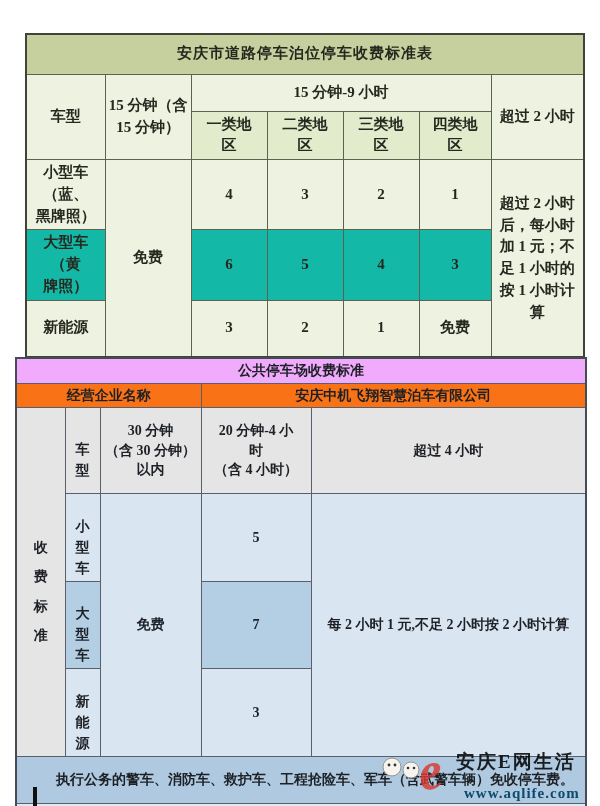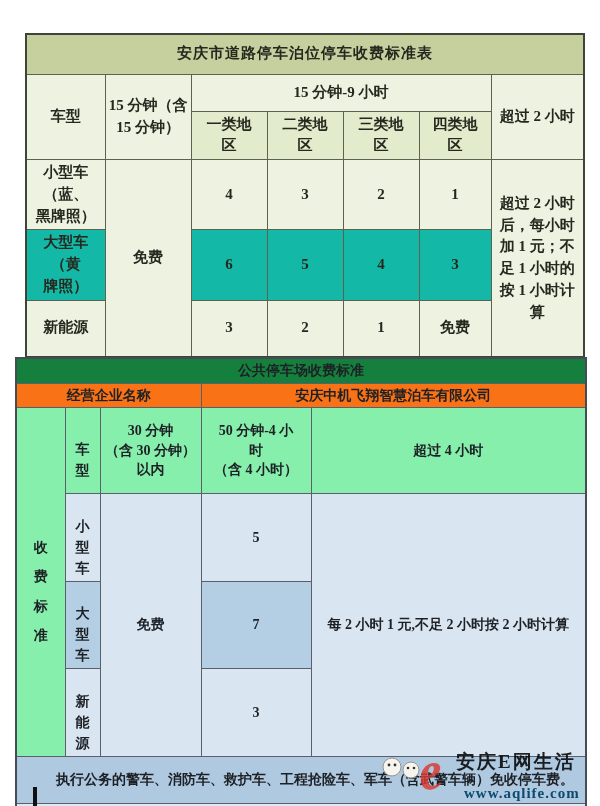--- a/index.html
+++ b/index.html
@@ -19,23 +19,23 @@
   #table1 td{border:1px solid #5c6150;font-size:15px;line-height:1.45;color:#26281f;}
   .t1-title{background:#c6cf9e;font-size:17px;letter-spacing:1px;}
   .t1-light{background:#eef2e0;}
   .t1-sub{background:#e2ebcb;}
   .t1-dark{background:#14b8a6;}
   .t1-note{padding:2px 5px;}
 
   
   #table2{left:15px;top:357px;width:570px;border:2px solid #464c55;}
   #table2 td{border:1px solid #59606b;font-size:14px;line-height:1.4;color:#1d2025;}
-  .t2-title{background:#15803d;margin-top:36px;}
+  .t2-title{background:#f0abfc;margin-top:36px;}
   .t2-lightrow{background:#f97316;}
-  .t2-head{background:#86efac;}
+  .t2-head{background:#e5e5e5;}
   .t2-cell{background:#d9e6f2;font-size:15px;}
   .t2-dark{background:#b4cee4;font-size:15px;}
   .t2-note{background:#afc9e0;text-align:left;text-indent:2em;font-size:15px;padding:4px 12px;line-height:1.5;margin-left:12px;}
   .t2-phones{background:#dfe9f3;font-size:15px;}
   .t2-phones .gap{display:inline-block;width:62px;}
 
   
   .vstack{display:inline-block;width:1.15em;word-break:break-all;line-height:1.5;}
   .vstack-wide{display:inline-block;width:1.15em;word-break:break-all;line-height:2.1;}
 
@@ -135,21 +135,21 @@
   <tr style="height:86px">
     <td rowspan="4" class="t2-head">
       <span class="vstack-wide">收费标准</span>
     </td>
     <td class="t2-head">
       <span class="vstack">车型</span>
     </td>
     <td class="t2-head">30 分钟
 （含 30 分钟）
 以内</td>
-    <td class="t2-head">50 分钟-4 小
+    <td class="t2-head">20 分钟-4 小
 时
 （含 4 小时）</td>
     <td class="t2-head">超过 4 小时</td>
   </tr>
   <tr style="height:68px">
     <td class="t2-cell">
       <span class="vstack">小型车</span>
     </td>
     <td rowspan="3" class="t2-cell">免费</td>
     <td class="t2-cell">5</td>

